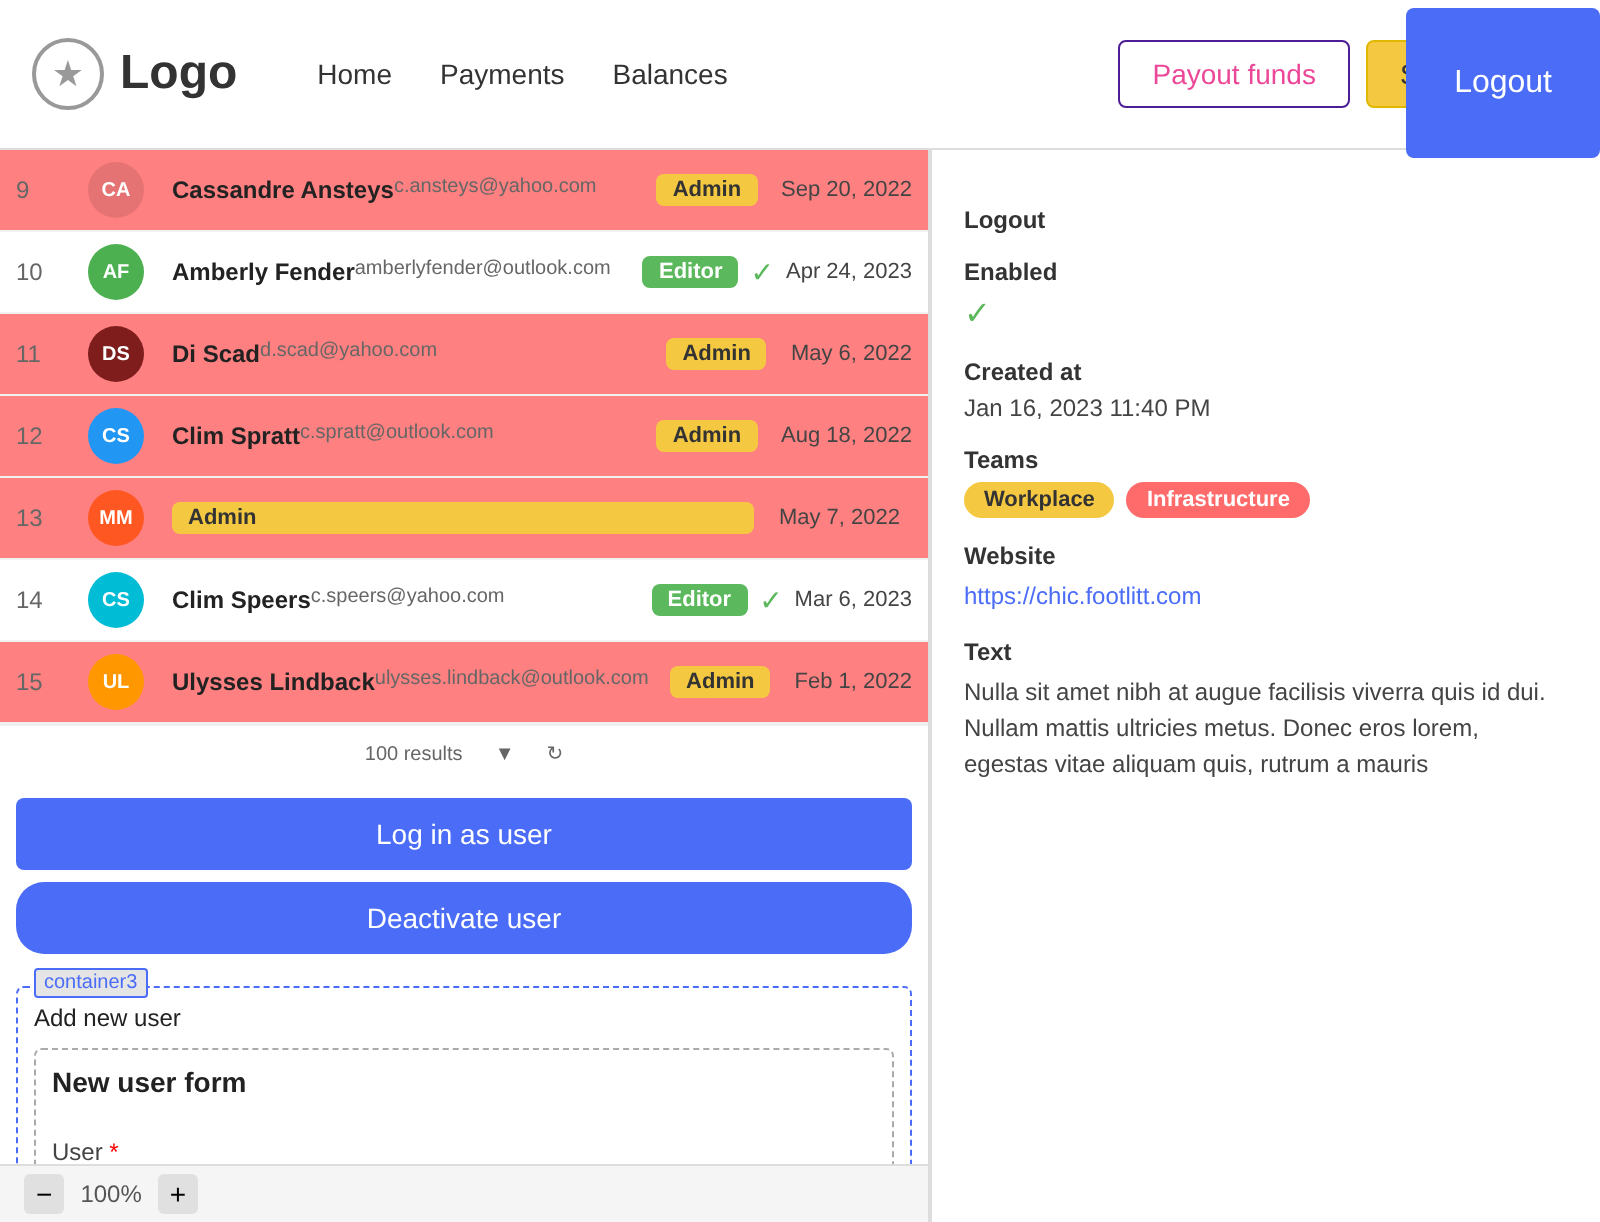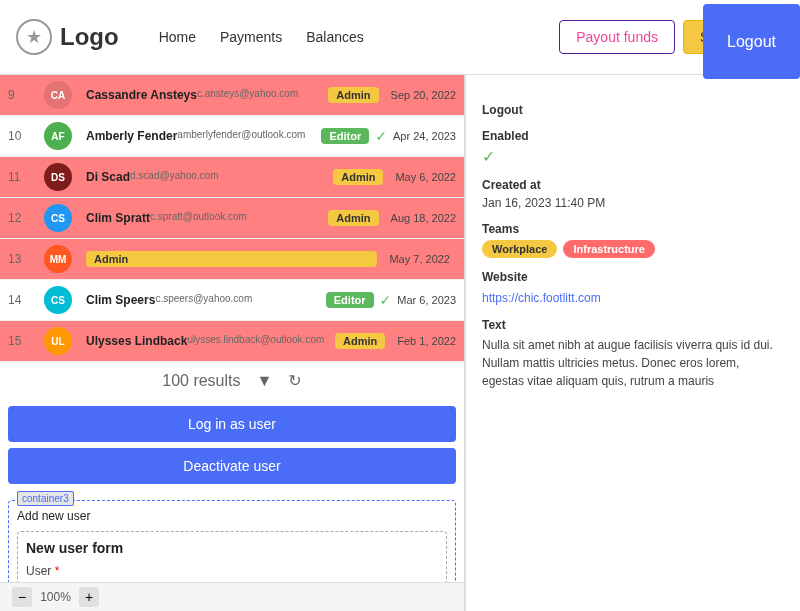--- a/index.html
+++ b/index.html
@@ -141,21 +141,21 @@
     .badge-editor { background: #5cb85c; color: white; }
     .check-icon { color: #5cb85c; font-size: 14px; }
     .date { font-size: 11px; color: #444; white-space: nowrap; }
 
     
     .table-footer {
       display: flex;
       align-items: center;
       justify-content: center;
       padding: 8px;
-      font-size: 16px;
+      font-size: 10px;
       color: #666;
       border-top: 1px solid #eee;
       gap: 16px;
       background: white;
     }
 
     
     .action-buttons {
       padding: 8px;
       display: flex;
@@ -169,21 +169,21 @@
       border-radius: 4px;
       padding: 10px;
       font-size: 14px;
       cursor: pointer;
       width: 100%;
     }
     .btn-deactivate {
       background: #4a6cf7;
       color: white;
       border: none;
-      border-radius: 4px;
+      border-radius: 14px;
       padding: 10px;
       font-size: 14px;
       cursor: pointer;
       width: 100%;
     }
 
     
     .add-user-section {
       margin: 8px;
       border: 1px dashed #4a6cf7;
@@ -210,21 +210,21 @@
     }
     .new-user-form-box {
       border: 1px dashed #aaa;
       border-radius: 4px;
       padding: 8px;
     }
     .form-title {
       font-size: 14px;
       font-weight: bold;
       color: #222;
-      margin-bottom: 8px;
+      margin-bottom: 20px;
     }
     .form-label {
       font-size: 12px;
       color: #444;
       margin-bottom: 4px;
     }
     .form-label span.required { color: red; }
     .form-select {
       width: 100%;
       padding: 6px 8px;

